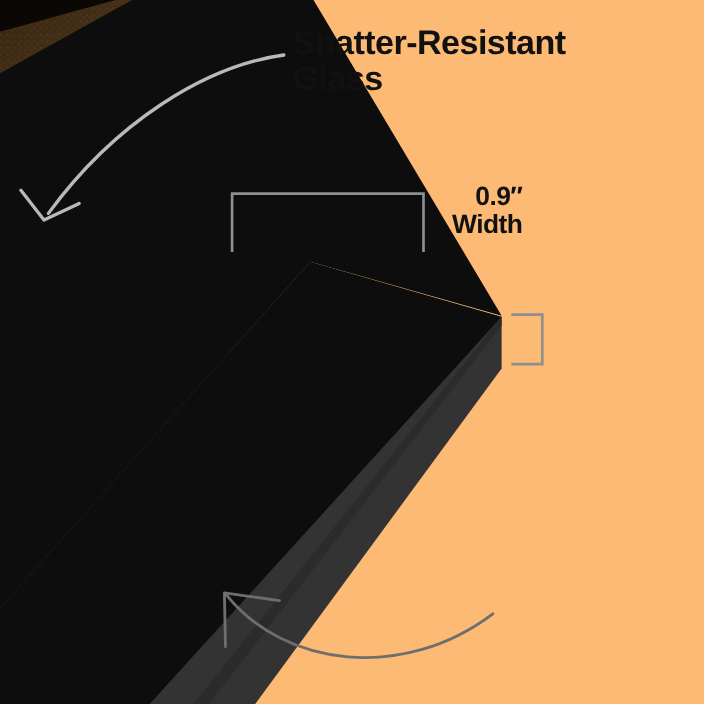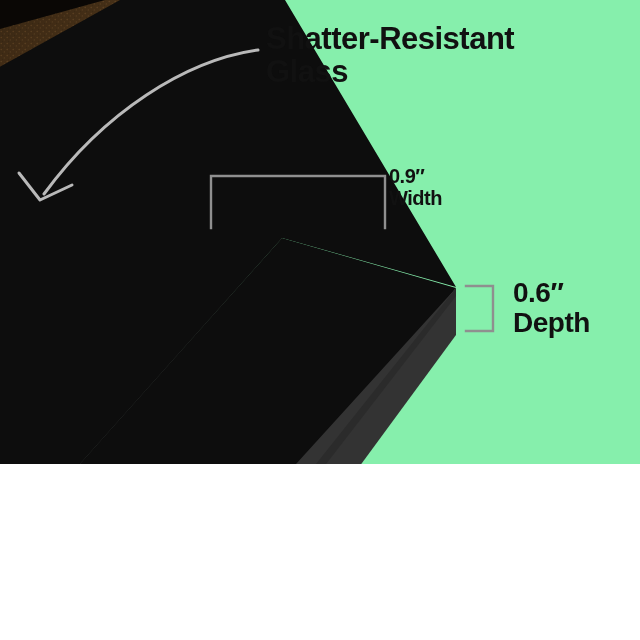--- a/index.html
+++ b/index.html
@@ -7,22 +7,22 @@
     margin: 0;
     padding: 0;
     background: #ffffff;
   }
   body {
     font-family: "Liberation Sans", sans-serif;
   }
   #stage {
     position: relative;
     width: 640px;
-    height: 464px;
-    background: #86efac;
+    height: 640px;
+    background: #fdba74;
     overflow: hidden;
   }
   #stage svg.layer {
     position: absolute;
     top: 0;
     left: 0;
     width: 640px;
     height: 640px;
   }
   .callout {
@@ -33,23 +33,24 @@
     letter-spacing: -0.5px;
     line-height: 1.08;
     white-space: pre-line;
   }
   #label-glass {
     left: 266px;
     top: 22px;
     font-size: 31px;
   }
   #label-width {
-    left: 389px;
+    left: 411px;
     top: 166px;
-    font-size: 20px;
+    font-size: 24px;
+    text-align: right;
   }
   #label-depth {
     left: 513px;
     top: 278px;
     font-size: 28px;
   }
   #label-molding {
     left: 284px;
     top: 518px;
     font-size: 28px;
@@ -204,17 +205,15 @@
 
     </g>
   </svg>
 
   <div class="callout" id="label-glass">Shatter-Resistant
 Glass</div>
 
   <div class="callout" id="label-width">0.9″
 Width</div>
 
-  <div class="callout" id="label-depth">0.6″
-Depth</div>
 
 
 </div>
 
 </body></html>

